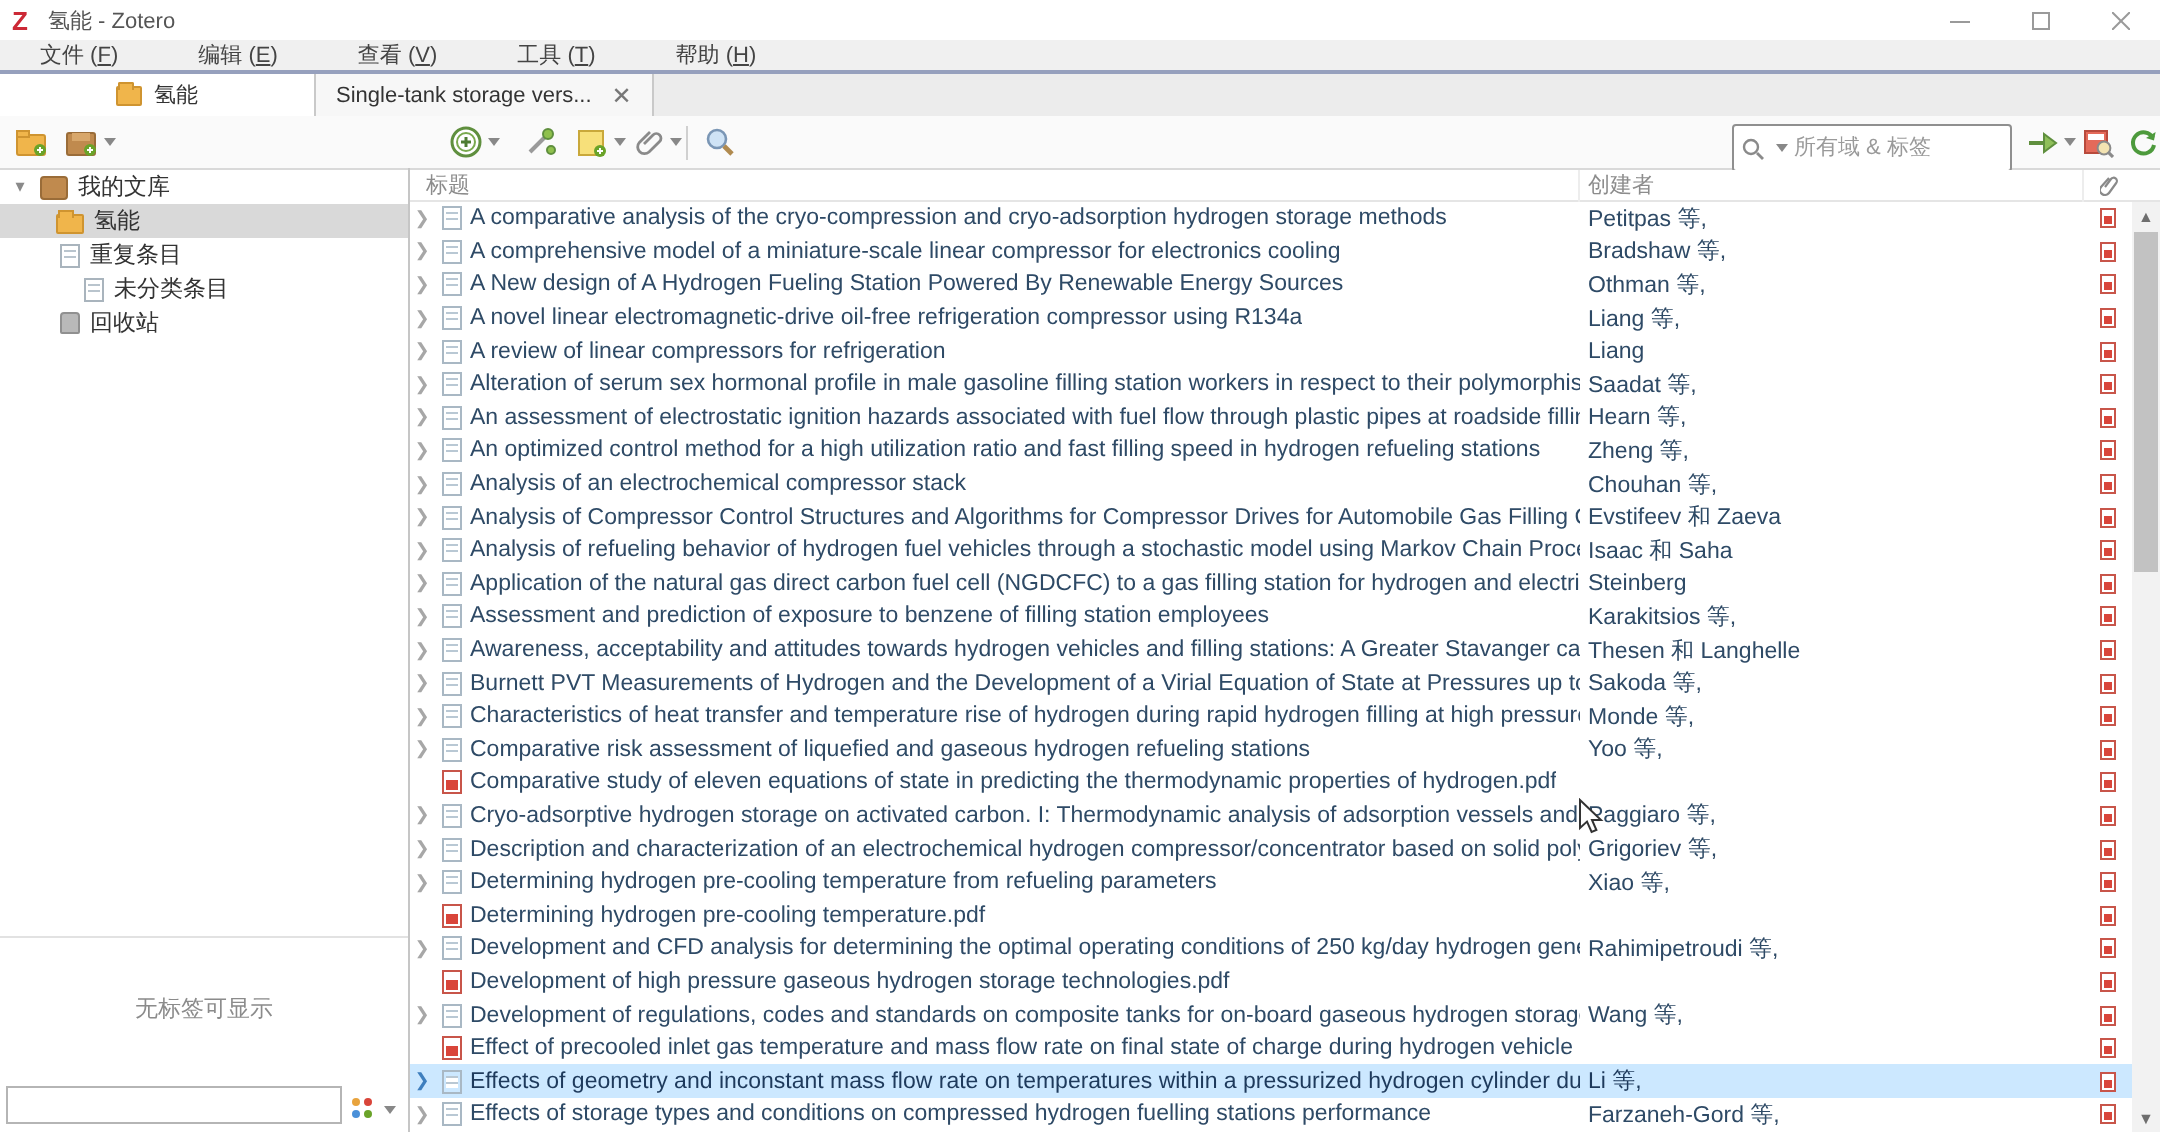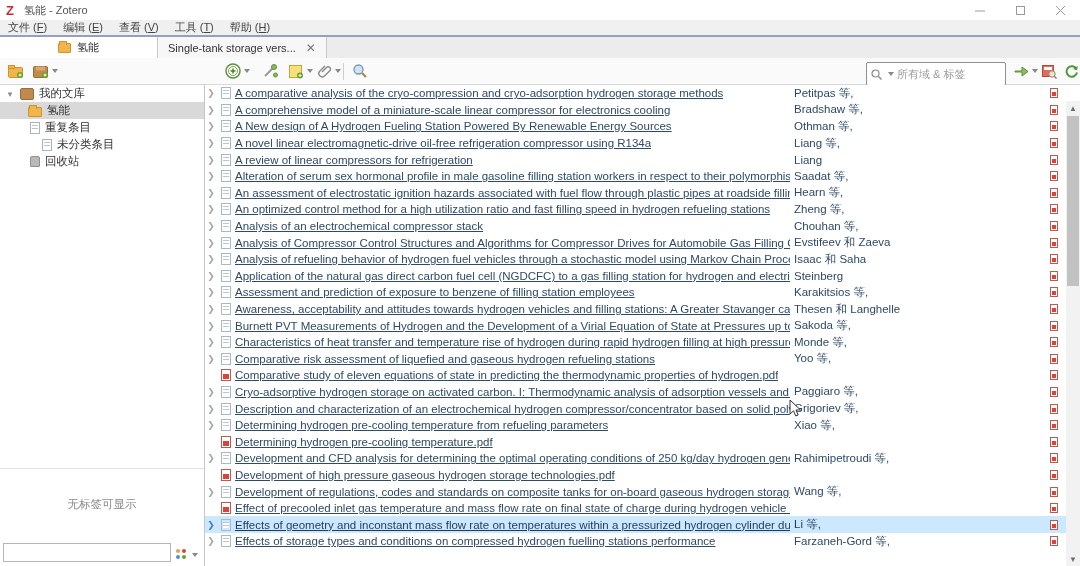--- a/index.html
+++ b/index.html
@@ -10,21 +10,21 @@
   #titlebar { position:absolute; left:0; top:0; width:1080px; height:20px; background:#fff;
     display:flex; align-items:center; padding-left:6px; }
   #app-logo { width:13px; height:13px; color:#cc2936; font-weight:bold; font-size:13px; line-height:13px; margin-right:5px; }
   #window-title { font-size:11px; color:#555; }
   #win-controls { position:absolute; right:0; top:0; height:20px; display:flex; }
   .winbtn { width:40px; height:20px; display:flex; align-items:center; justify-content:center; color:#9a9a9a; }
 
   
   #menubar { position:absolute; left:0; top:20px; width:1080px; height:15px; background:#f0f0f0;
     display:flex; align-items:center; font-size:11px; color:#444; }
-  .menu-item { padding:0 8px; white-space:nowrap; }
+  .menu-item { padding:0 20px; white-space:nowrap; }
   .menu-item u { text-decoration:underline; }
 
   
   #tabline { position:absolute; left:0; top:35px; width:1080px; height:2px; background:#96a0bd; }
   #tabbar { position:absolute; left:0; top:37px; width:1080px; height:21px; background:#ececec; display:flex; }
   .tab { height:21px; display:flex; align-items:center; justify-content:center; font-size:11px; color:#333;
     border-right:1px solid #c9c9c9; background:#f7f7f7; gap:6px; padding:0 10px; }
   .tab.active { background:#ffffff; }
   .tab .folder-ico { width:13px; height:10px; position:relative; background:#f0b54b; border:1px solid #cf9430; border-radius:1px; }
   .tab .folder-ico::before { content:""; position:absolute; left:0; top:-3px; width:6px; height:3px; background:#f0b54b; border:1px solid #cf9430; border-bottom:none; border-radius:1px 1px 0 0; }
@@ -69,21 +69,21 @@
   #col-title { width:585px; padding-left:8px; border-right:1px solid #ededed; height:16px; line-height:16px; }
   #col-creator { width:252px; padding-left:4px; border-right:1px solid #ededed; height:16px; line-height:16px; }
   #col-attach { width:24px; display:flex; justify-content:center; }
   #rows {}
   .irow { height:16.6px; display:flex; align-items:center; font-size:11.5px; color:#2e4a66; }
   .irow.sel { background:#cce8ff; color:#1e3a5c; }
   .c-title { width:585px; display:flex; align-items:center; overflow:hidden; white-space:nowrap; gap:4px; flex:none; }
   .c-chev { width:12px; flex:none; text-align:center; color:#a7a7a7; font-size:9px; }
   .irow.sel .c-chev { color:#3f7fbe; }
   .c-ico { flex:none; }
-  .ttxt { overflow:hidden; white-space:nowrap; text-overflow:clip;text-decoration:underline; }
+  .ttxt { overflow:hidden; white-space:nowrap; text-overflow:clip; }
   .c-creator { width:252px; padding-left:4px; overflow:hidden; white-space:nowrap; flex:none; }
   .c-attach { width:24px; display:flex; justify-content:center; flex:none; }
   .doc-ico { width:10px; height:12px; background:#fff; border:1px solid #a9b8c4;
     background-image:repeating-linear-gradient(#fff 0 2px,#b9c8d4 2px 3px); background-clip:content-box; padding:2px 1px; }
   .pdf-ico { width:10px; height:12px; background:#fff; border:1px solid #c8554a; position:relative; }
   .pdf-ico::after { content:""; position:absolute; left:1px; right:1px; top:4px; height:5px; background:#d9453a; }
   .pdf-sm { width:8px; height:10px; background:#fff; border:1px solid #c8554a; position:relative; }
   .pdf-sm::after { content:""; position:absolute; left:1px; right:1px; top:3px; height:4px; background:#d9453a; }
 
   
@@ -268,20 +268,29 @@
         <i style="background:#d9453a"></i>
         <i style="background:#4a90d9"></i>
         <i style="background:#6aa329"></i>
     </span>
     <span class="caret"></span>
   </span>
 </div>
 <div id="pane-divider"></div>
 
 <div id="itemlist">
+  <div id="list-header">
+    <span id="col-title">标题</span>
+    <span id="col-creator">创建者</span>
+    <span id="col-attach">
+      <svg width="9" height="12" viewBox="0 0 9 12">
+          <path d="M2.5 6.5 L5.5 2.5 a1.6 1.6 0 0 1 2.6 2 L4.5 9.5 a2.5 2.5 0 0 1 -4 -3 L4.5 2" fill="none" stroke="#8a8a8a" stroke-width="1.1"></path>
+        </svg>
+    </span>
+  </div>
   <div id="rows">
       <div class="irow">
     <span class="c-title">
       <span class="c-chev">❯</span>
       <span class="c-ico doc-ico"></span>
       <span class="ttxt">A comparative analysis of the cryo-compression and cryo-adsorption hydrogen storage methods</span>
     </span>
     <span class="c-creator">Petitpas 等,</span>
     <span class="c-attach">
           <span class="pdf-sm"></span>

